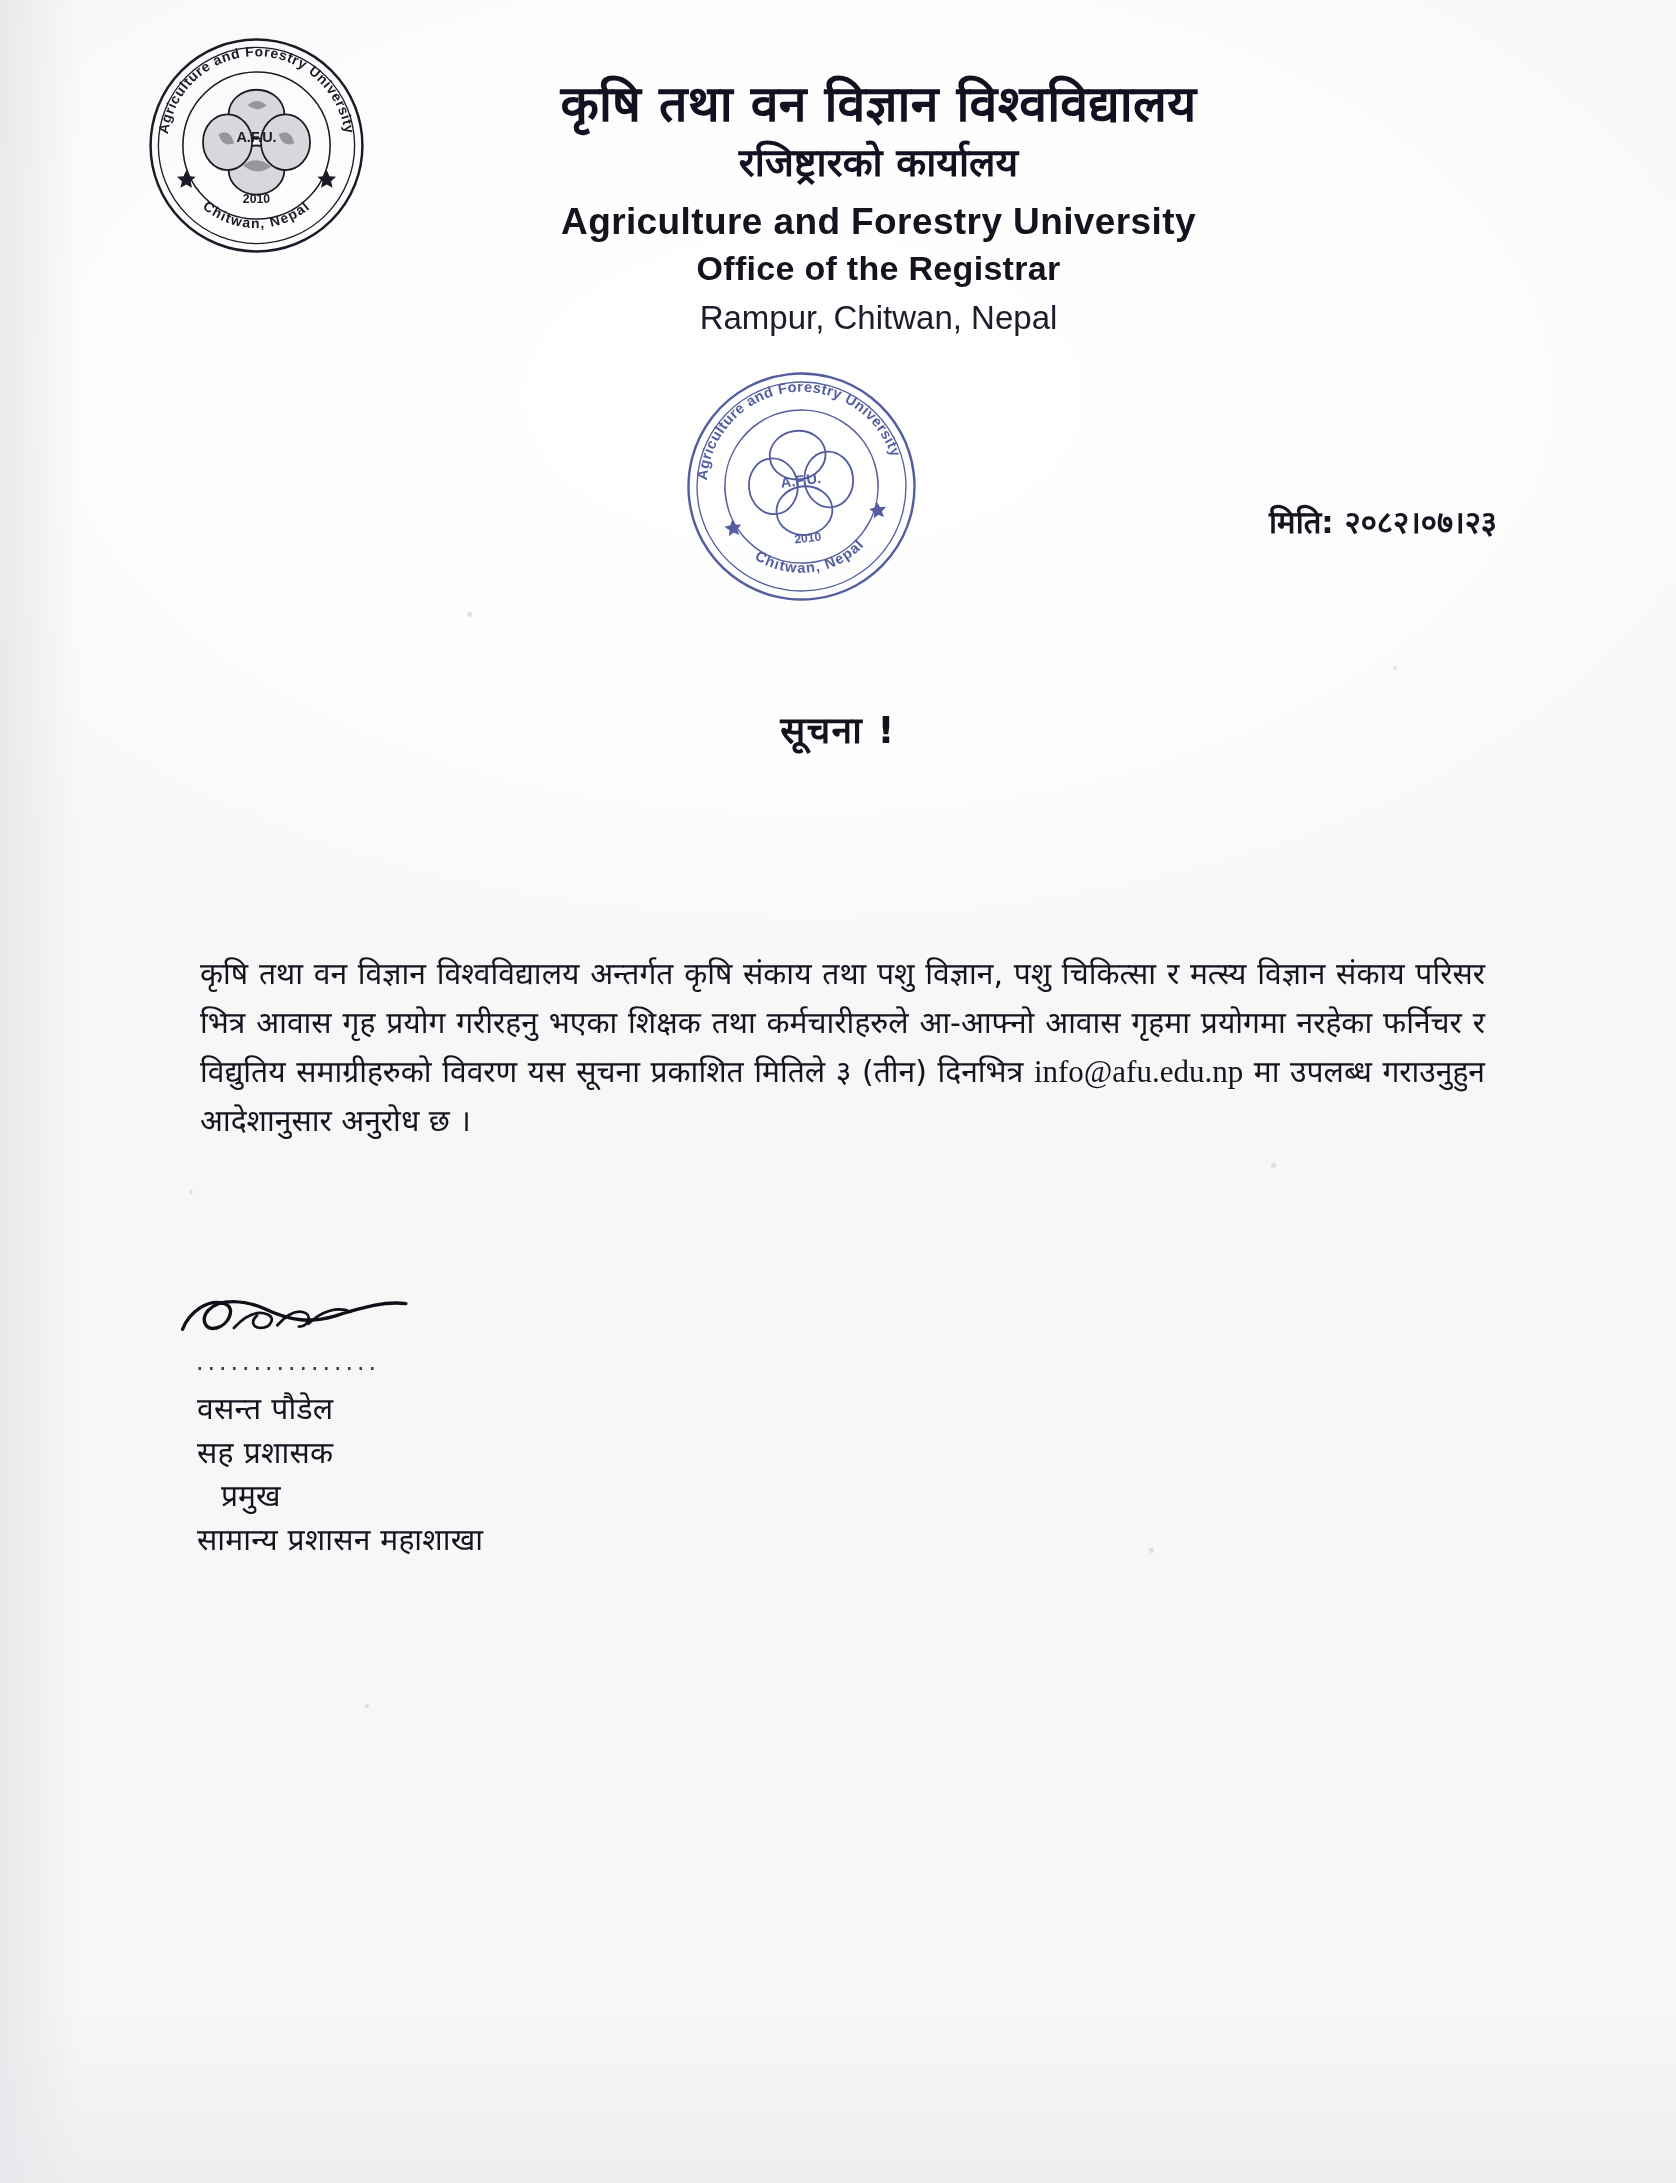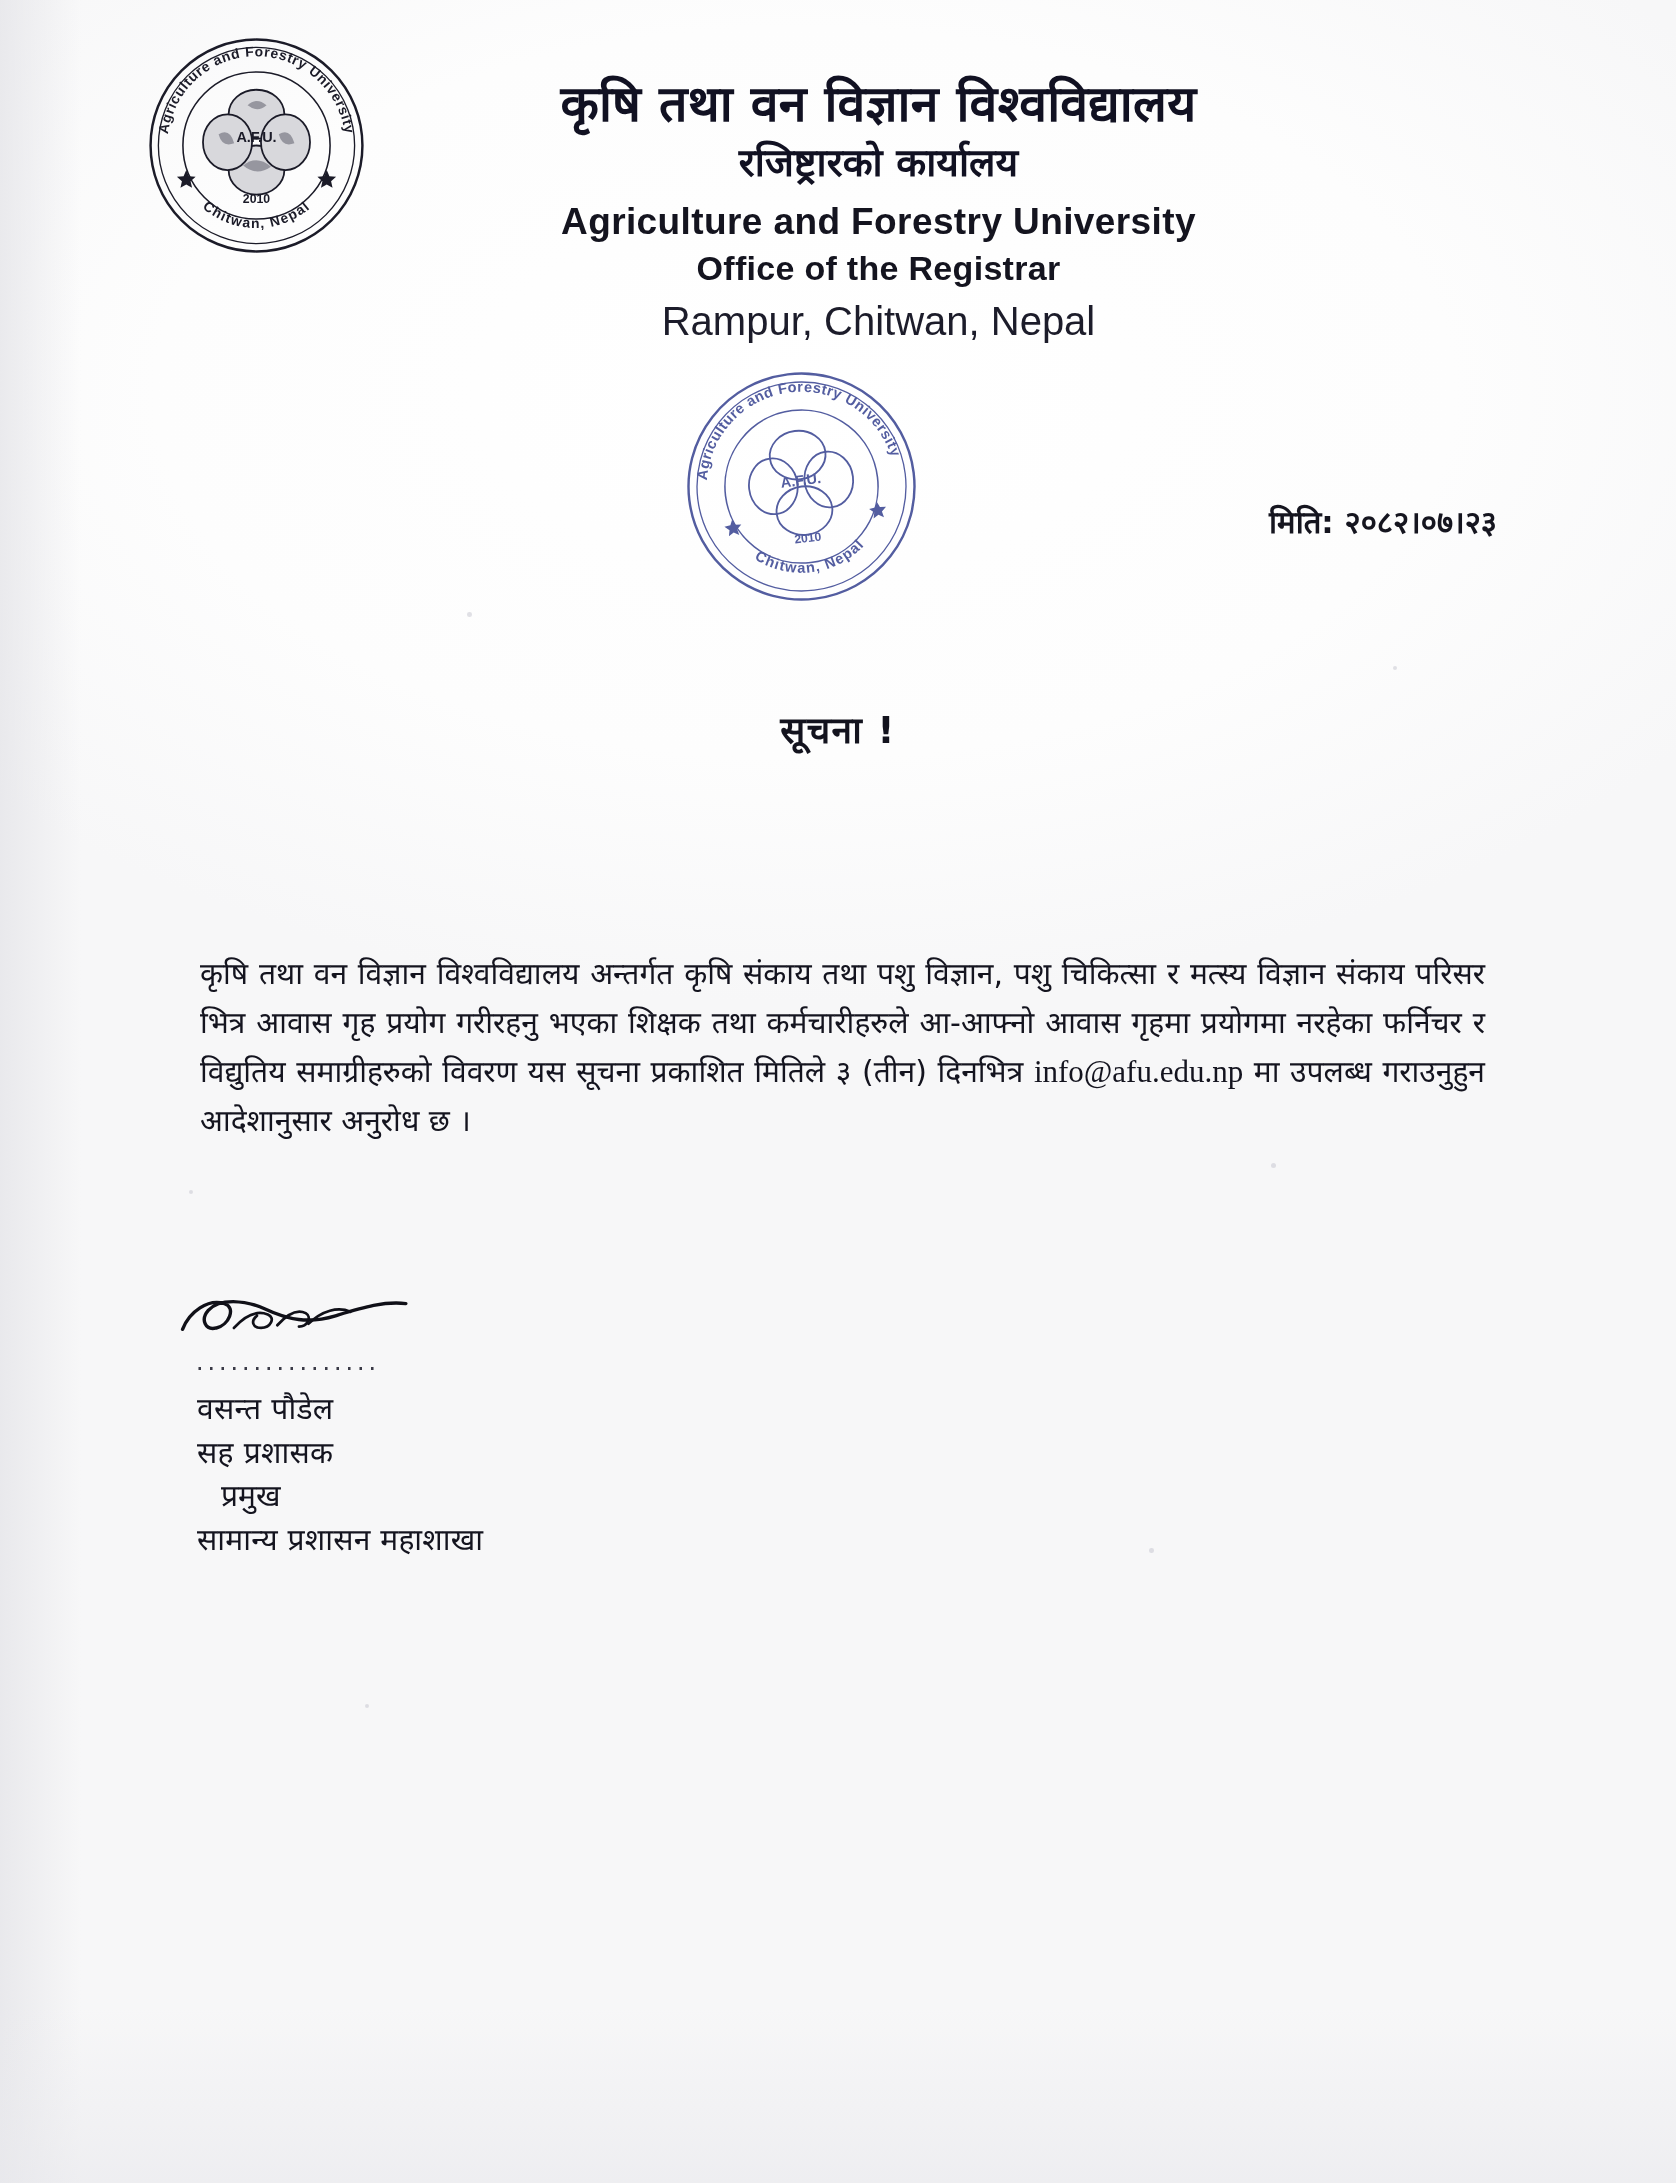--- a/index.html
+++ b/index.html
@@ -85,21 +85,21 @@
     font-weight: 700;
     font-size: 34px;
     letter-spacing: 0.3px;
     margin-top: 6.8px;
     color: #14141f;
     text-align: center;
   }
   .en-addr {
     font-family: "Liberation Sans", sans-serif;
     font-weight: 400;
-    font-size: 40px;
+    font-size: 33px;
     margin-top: 10.8px;
     color: #1c1c2a;
   }
 
   
   .stamp {
     position: absolute;
     left: 680px;
     top: 365px;
     width: 243px;

